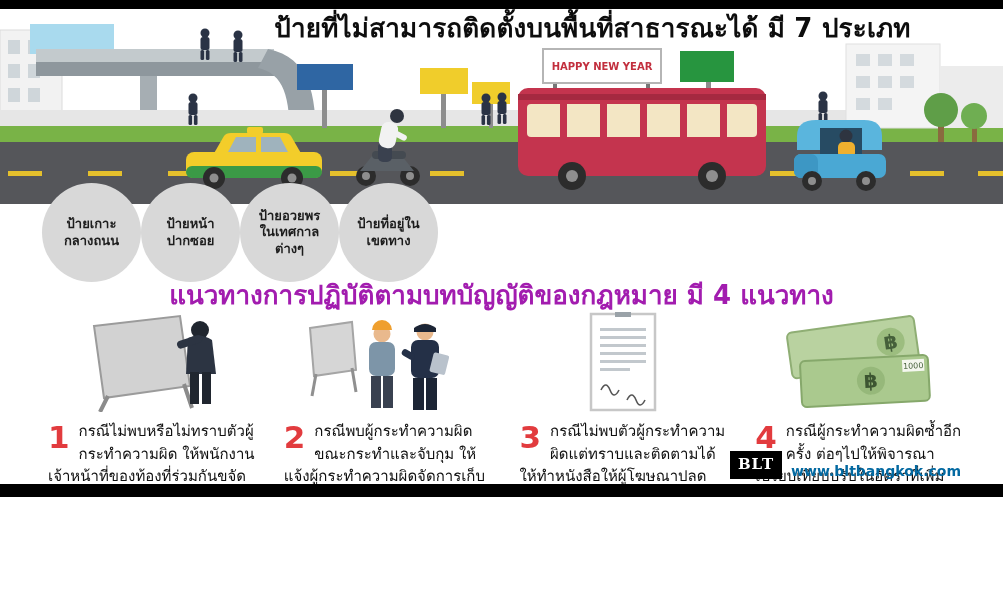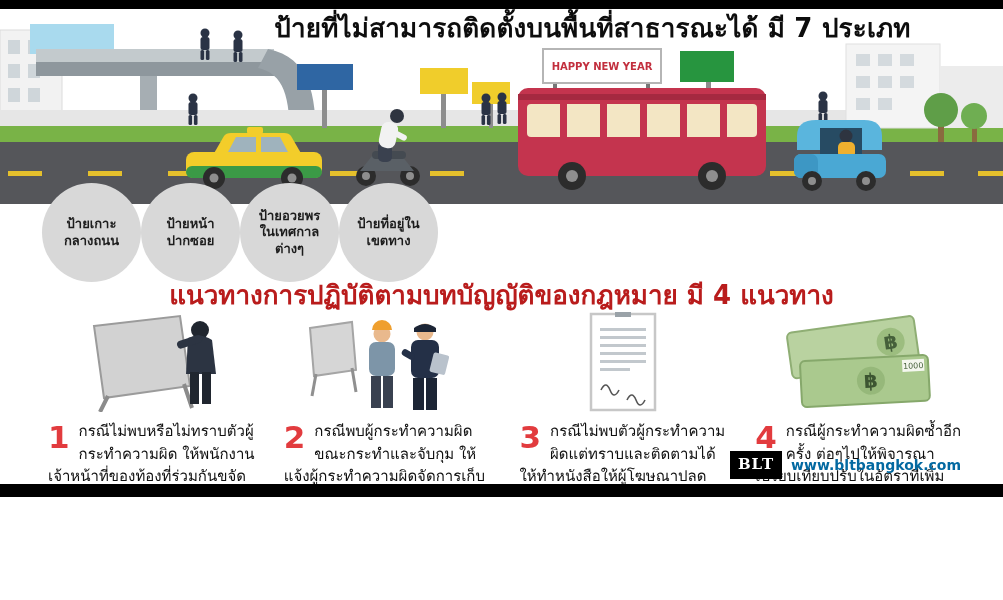--- a/index.html
+++ b/index.html
@@ -6,41 +6,41 @@
   html,body { width:1003px; height:600px; }
   body { font-family:"DejaVu Sans","Liberation Sans",sans-serif; background:#fff; }
   .page { position:relative; width:1003px; height:497px; background:#ffffff; overflow:hidden; }
 
   .bar-top    { position:absolute; top:0; left:0; width:100%; height:9px;  background:#000; }
   .bar-bottom { position:absolute; bottom:0; left:0; width:100%; height:13px; background:#000; }
 
   .title1 { position:absolute; top:7px; left:190px; right:8px; text-align:center;
             font-size:26px; font-weight:bold; color:#0d0d0d; letter-spacing:.2px; }
   .title2 { position:absolute; top:274px; left:0; right:0; text-align:center;
-            font-size:26px; font-weight:bold; color:#b91c1c; }
+            font-size:26px; font-weight:bold; color:#a21caf; }
 
   .scene { position:absolute; top:24px; left:0; width:1003px; height:180px; }
   .scene svg { display:block; width:1003px; height:180px; }
 
   .circles { position:absolute; top:183px; left:42px; right:36px;
              display:flex; justify-content:flex-start; }
   .circle { width:99px; height:99px; border-radius:50%; background:#d8d8d8;
             display:flex; align-items:center; justify-content:center; text-align:center; }
   .circle span { white-space:pre-line; font-size:13px; font-weight:bold;
                  color:#1c1c1c; line-height:1.28; }
 
   .guides { position:absolute; top:310px; left:48px; right:40px; display:flex; gap:28px; }
   .guide  { flex:1; min-width:0; }
   .illus  { height:102px; margin-bottom:8px; display:flex; justify-content:center; align-items:flex-end; }
   .illus svg { width:162px; height:100px; }
   .guide p { font-size:15px; line-height:1.5; color:#101010; }
   .num { float:left; font-size:31px; font-weight:bold; color:#e23b3e;
          line-height:1; margin:2px 9px 0 0; }
 
-  .footer { position:absolute; right:42px; bottom:18px; display:flex; align-items:center; gap:9px; }
+  .footer { position:absolute; right:42px; bottom:18px; display:flex; align-items:flex-end; gap:9px; }
   .logo-box { background:#000; color:#fff; font-family:"DejaVu Serif","Liberation Serif",serif;
               font-size:15px; font-weight:bold; padding:4px 8px 6px; letter-spacing:1px; }
   .site { font-size:14px; font-weight:bold; color:#0369a1; }
 </style>
 </head>
 <body>
 
 <div class="page">
 
   <div class="bar-top"></div>

